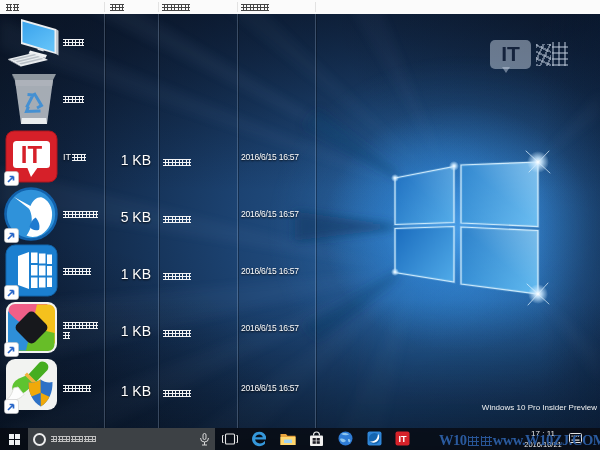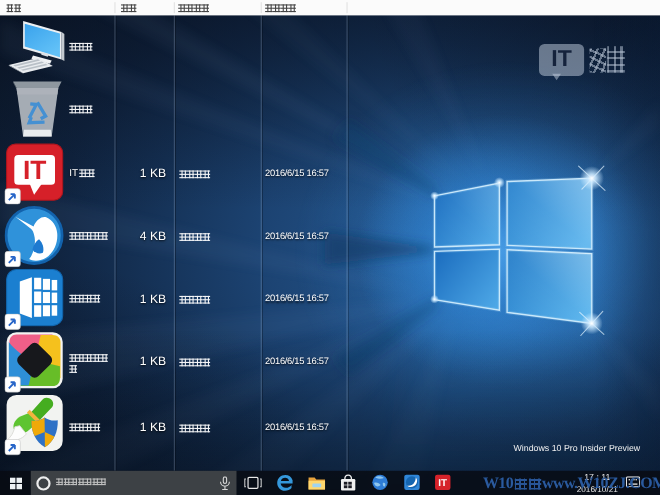--- a/index.html
+++ b/index.html
@@ -6,21 +6,21 @@
 .abs{position:absolute;}
 
 .cj{display:inline-block;width:6.5px;height:7px;margin-right:0.5px;vertical-align:-1px;
 background:
 linear-gradient(currentColor,currentColor) 0 0/100% 1px no-repeat,
 linear-gradient(currentColor,currentColor) 0 3px/100% 1px no-repeat,
 linear-gradient(currentColor,currentColor) 0 100%/100% 1px no-repeat,
 linear-gradient(currentColor,currentColor) 1.5px 0/1px 100% no-repeat,
 linear-gradient(currentColor,currentColor) 4.5px 0/1px 100% no-repeat;opacity:0.95;}
 .lbl{color:#fff;font-size:9px;text-shadow:0 1px 2px rgba(0,0,0,.85);line-height:10px;}
-.dat{color:#fff;font-size:11px;text-shadow:0 1px 2px rgba(0,0,0,.85);}
+.dat{color:#fff;font-size:14px;text-shadow:0 1px 2px rgba(0,0,0,.85);}
 .datex{position:absolute;color:#fff;font-size:8.5px;letter-spacing:-0.25px;text-shadow:0 1px 2px rgba(0,0,0,.85);}
 .hdrtxt{color:#3c3c3c;font-size:9px;}
 .hdrtxt .cj{vertical-align:-1px;}
 </style></head>
 <body>
 <div id="scene">
 
 <svg class="abs" style="left:0;top:0" width="600" height="450" viewBox="0 0 600 450">
 <defs>
 <radialGradient id="bg" cx="0.78" cy="0.51" r="0.92">
@@ -281,38 +281,38 @@
 
 <div class="abs lbl" style="left:63px;top:36.5px"><i class="cj"></i><i class="cj"></i><i class="cj"></i></div>
 <div class="abs lbl" style="left:63px;top:93.5px"><i class="cj"></i><i class="cj"></i><i class="cj"></i></div>
 <div class="abs lbl" style="left:63px;top:152px">IT<i class="cj" style="margin-left:1px"></i><i class="cj"></i></div>
 <div class="abs lbl" style="left:63px;top:209px"><i class="cj"></i><i class="cj"></i><i class="cj"></i><i class="cj"></i><i class="cj"></i></div>
 <div class="abs lbl" style="left:63px;top:266px"><i class="cj"></i><i class="cj"></i><i class="cj"></i><i class="cj"></i></div>
 <div class="abs lbl" style="left:63px;top:320px;width:41px"><i class="cj"></i><i class="cj"></i><i class="cj"></i><i class="cj"></i><i class="cj"></i><i class="cj"></i></div>
 <div class="abs lbl" style="left:63px;top:383px"><i class="cj"></i><i class="cj"></i><i class="cj"></i><i class="cj"></i></div>
 
 <div class="abs dat" style="left:111px;top:152px;width:40px;text-align:right">1 KB</div>
-<div class="abs dat" style="left:111px;top:209px;width:40px;text-align:right">4 KB</div>
+<div class="abs dat" style="left:111px;top:209px;width:40px;text-align:right">5 KB</div>
 <div class="abs dat" style="left:111px;top:266px;width:40px;text-align:right">1 KB</div>
 <div class="abs dat" style="left:111px;top:323px;width:40px;text-align:right">1 KB</div>
 <div class="abs dat" style="left:111px;top:383px;width:40px;text-align:right">1 KB</div>
 
 <div class="abs dat" style="left:163px;top:152px"><i class="cj"></i><i class="cj"></i><i class="cj"></i><i class="cj"></i></div>
 <div class="abs dat" style="left:163px;top:209px"><i class="cj"></i><i class="cj"></i><i class="cj"></i><i class="cj"></i></div>
 <div class="abs dat" style="left:163px;top:266px"><i class="cj"></i><i class="cj"></i><i class="cj"></i><i class="cj"></i></div>
 <div class="abs dat" style="left:163px;top:323px"><i class="cj"></i><i class="cj"></i><i class="cj"></i><i class="cj"></i></div>
 <div class="abs dat" style="left:163px;top:383px"><i class="cj"></i><i class="cj"></i><i class="cj"></i><i class="cj"></i></div>
 
 <div class="abs datex" style="left:241px;top:152px">2016/6/15 16:57</div>
 <div class="abs datex" style="left:241px;top:209px">2016/6/15 16:57</div>
 <div class="abs datex" style="left:241px;top:266px">2016/6/15 16:57</div>
 <div class="abs datex" style="left:241px;top:323px">2016/6/15 16:57</div>
 <div class="abs datex" style="left:241px;top:383px">2016/6/15 16:57</div>
 
-<div class="abs" style="right:18px;top:403px;text-align:right;color:#f2f2f2;font-size:8px;line-height:10.5px;white-space:nowrap">
+<div class="abs" style="right:3px;top:403px;text-align:right;color:#f2f2f2;font-size:8px;line-height:10.5px;white-space:nowrap">
 <div>Windows 10 Pro Insider Preview</div>
 </div>
 
 <div class="abs" style="left:0;top:428px;width:600px;height:22px;background:rgba(8,11,18,0.82)">
 <div class="abs" style="left:28px;top:0;width:187px;height:22px;background:#3d4145"></div>
 <div class="abs" style="left:33px;top:4.5px;width:9px;height:9px;border:2px solid #ededed;border-radius:50%"></div>
 <div class="abs" style="left:51px;top:7px;color:#c6c6c6;font-size:7px"><i class="cj" style="width:6px;height:6px"></i><i class="cj" style="width:6px;height:6px"></i><i class="cj" style="width:6px;height:6px"></i><i class="cj" style="width:6px;height:6px"></i><i class="cj" style="width:6px;height:6px"></i><i class="cj" style="width:6px;height:6px"></i><i class="cj" style="width:6px;height:6px"></i></div>
 <svg class="abs" style="left:199px;top:5px" width="11" height="13" viewBox="0 0 11 13">
 <rect x="4" y="0.5" width="3" height="6" rx="1.5" fill="none" stroke="#d8d8d8" stroke-width="1"></rect>
 <path d="M1.5 5 a4 4 0 0 0 8 0 M5.5 9 L5.5 12 M3 12 L8 12" fill="none" stroke="#d8d8d8" stroke-width="1"></path>

